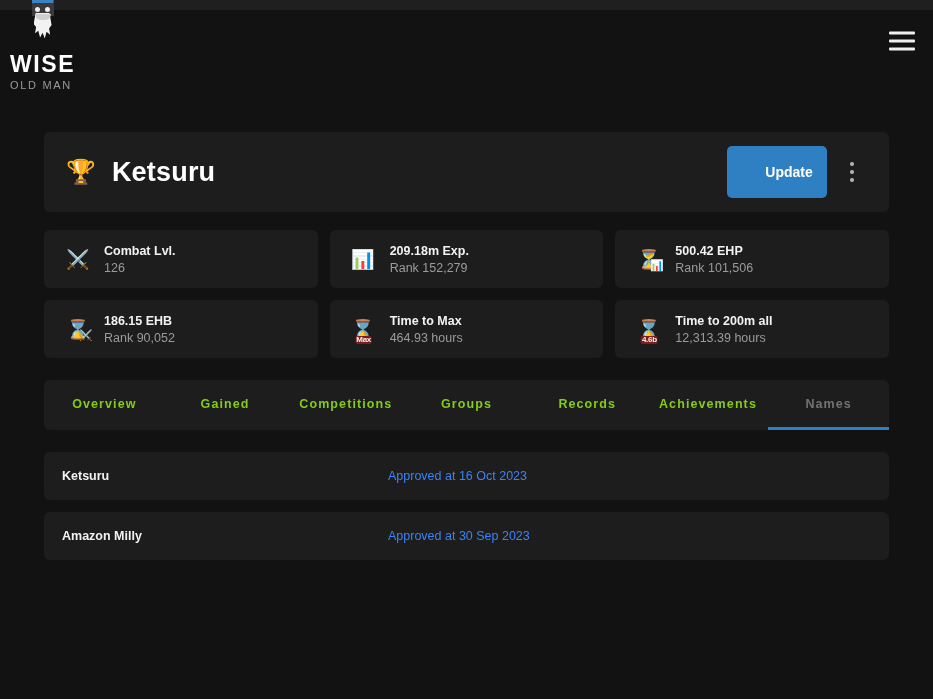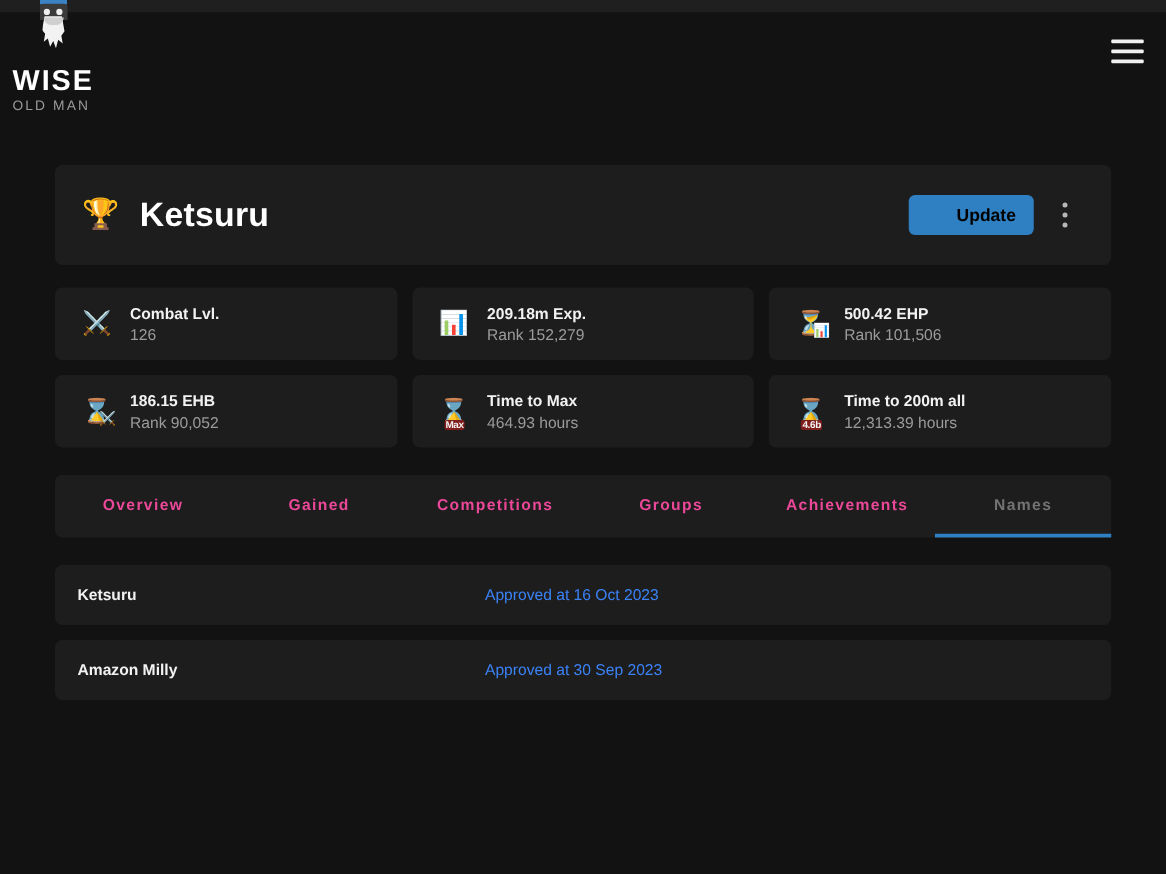--- a/index.html
+++ b/index.html
@@ -153,28 +153,28 @@
   .player-name {
     font-size: 27px;
     font-weight: 600;
     color: #ffffff;
     letter-spacing: 0.2px;
   }
   .title-right { display: flex; align-items: center; gap: 14px; }
 
   .update-btn {
     background: #2f80c2;
-    color: #000000;
+    color: #ffffff;
     border: none;
     border-radius: 5px;
     font-family: inherit;
     font-size: 14px;
     font-weight: 700;
     width: 100px;
-    height: 32px;
+    height: 52px;
     cursor: pointer;
     padding-left: 24px;
   }
 
   .kebab {
     width: 22px;
     height: 30px;
     display: flex;
     flex-direction: column;
     align-items: center;
@@ -255,21 +255,21 @@
     align-items: stretch;
   }
   .tab {
     flex: 1;
     display: flex;
     align-items: center;
     justify-content: center;
     font-size: 12.5px;
     font-weight: 700;
     letter-spacing: 1.1px;
-    color: #ec4899;
+    color: #84cc16;
     cursor: pointer;
     position: relative;
     border-bottom: 3px solid transparent;
   }
   .tab.active {
     color: #737373;
     border-bottom-color: #2f80c2;
   }
 
   
@@ -386,20 +386,21 @@
           <span class="stat-value">12,313.39 hours</span>
         </span>
       </div>
     </section>
 
   <nav class="tabs-card" id="tab-bar">
       <div class="tab">Overview</div>
       <div class="tab">Gained</div>
       <div class="tab">Competitions</div>
       <div class="tab">Groups</div>
+      <div class="tab">Records</div>
       <div class="tab">Achievements</div>
       <div class="tab active">Names</div>
     </nav>
 
   <section class="names-list" id="names-list">
       <div class="name-row">
         <span class="nm">Ketsuru</span>
         <span class="dt">Approved at 16 Oct 2023</span>
       </div>
       <div class="name-row">

